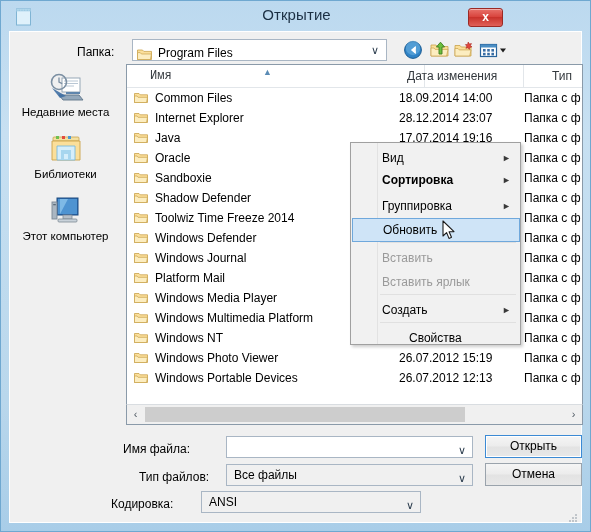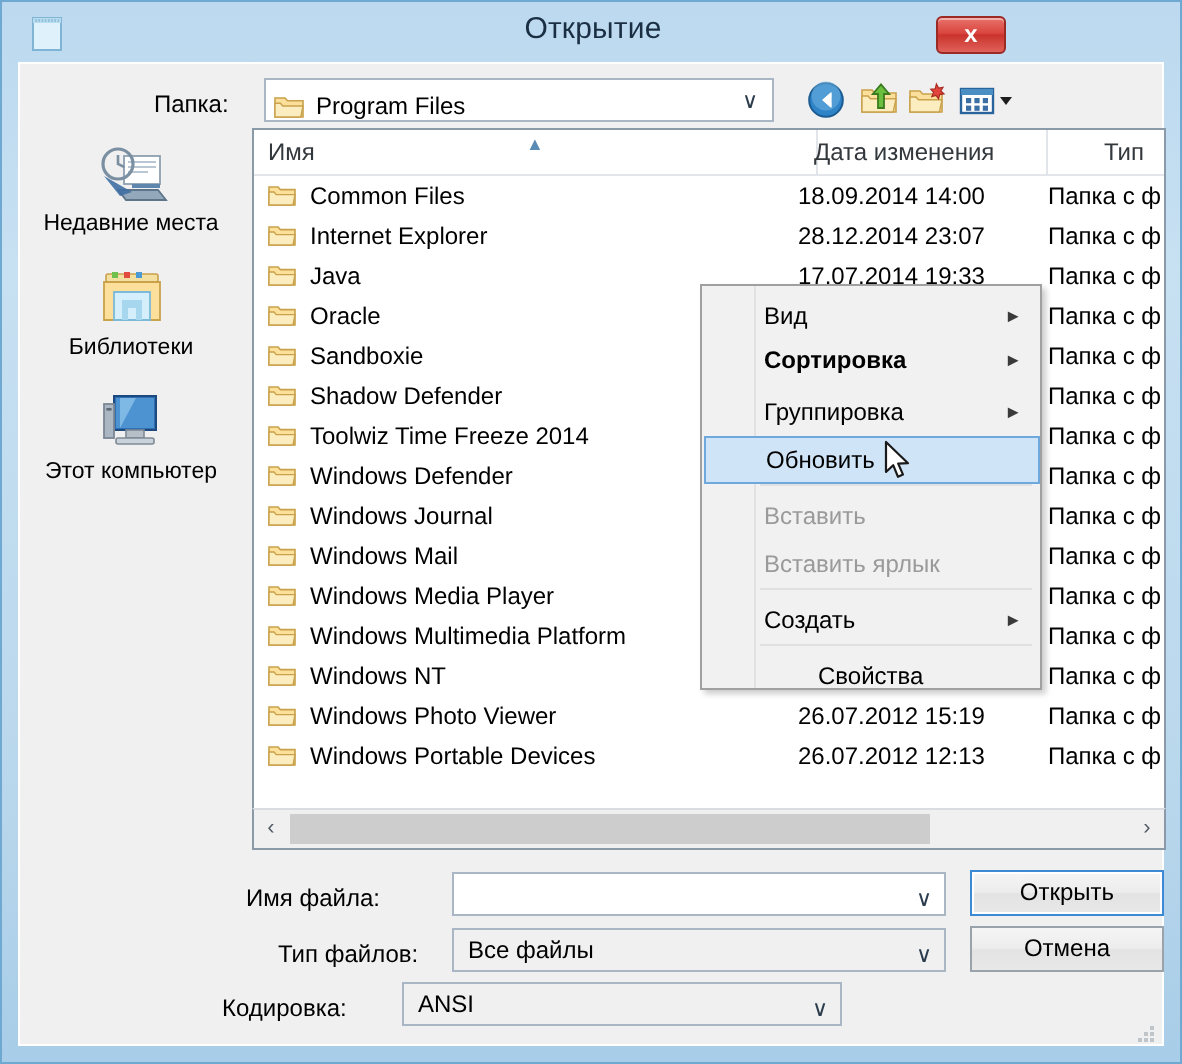--- a/index.html
+++ b/index.html
@@ -347,21 +347,21 @@
         </svg>
       </div>
       <div class="plabel">Этот компьютер</div>
     </div>
 
   </div>
 
   <div id="listbox">
 
     <div id="colheader">
-      <div class="col" style="left:0; width:282px;">Имя</div>
+      <div class="col" style="left:16px; width:282px;font-family:Liberation Mono, monospace;">Имя</div>
       <div class="col" style="left:273px; width:124px;">Дата изменения</div>
       <div class="col" style="left:418px; width:59px; border-right:none;">Тип</div>
       <span id="sortmark">▲</span>
     </div>
 
     <div id="rows">
         <div class="row">
           <div class="cell-name">
             <span class="fic"><svg width="14" height="12" viewBox="0 0 14 12">
                 <path d="M0.5 1.5 L5 1.5 L6.2 2.8 L13.5 2.8 L13.5 10.5 L0.5 10.5 Z" fill="#fbdf9a" stroke="#c9a24b" stroke-width=".8"></path>
@@ -384,21 +384,21 @@
           <div class="cell-type">Папка с ф</div>
         </div>
         <div class="row">
           <div class="cell-name">
             <span class="fic"><svg width="14" height="12" viewBox="0 0 14 12">
                 <path d="M0.5 1.5 L5 1.5 L6.2 2.8 L13.5 2.8 L13.5 10.5 L0.5 10.5 Z" fill="#fbdf9a" stroke="#c9a24b" stroke-width=".8"></path>
                 <path d="M0.5 4 L3 4 L4.1 5.3 L13.5 5.3 L12.5 10.5 L0.5 10.5 Z" fill="#fcedc0" stroke="#c9a24b" stroke-width=".7"></path>
               </svg></span>
             <span class="nm">Java</span>
           </div>
-          <div class="cell-date">17.07.2014 19:33</div>
+          <div class="cell-date">17.07.2014 19:16</div>
           <div class="cell-type">Папка с ф</div>
         </div>
         <div class="row">
           <div class="cell-name">
             <span class="fic"><svg width="14" height="12" viewBox="0 0 14 12">
                 <path d="M0.5 1.5 L5 1.5 L6.2 2.8 L13.5 2.8 L13.5 10.5 L0.5 10.5 Z" fill="#fbdf9a" stroke="#c9a24b" stroke-width=".8"></path>
                 <path d="M0.5 4 L3 4 L4.1 5.3 L13.5 5.3 L12.5 10.5 L0.5 10.5 Z" fill="#fcedc0" stroke="#c9a24b" stroke-width=".7"></path>
               </svg></span>
             <span class="nm">Oracle</span>
           </div>
@@ -459,21 +459,21 @@
           </div>
           <div class="cell-date"></div>
           <div class="cell-type">Папка с ф</div>
         </div>
         <div class="row">
           <div class="cell-name">
             <span class="fic"><svg width="14" height="12" viewBox="0 0 14 12">
                 <path d="M0.5 1.5 L5 1.5 L6.2 2.8 L13.5 2.8 L13.5 10.5 L0.5 10.5 Z" fill="#fbdf9a" stroke="#c9a24b" stroke-width=".8"></path>
                 <path d="M0.5 4 L3 4 L4.1 5.3 L13.5 5.3 L12.5 10.5 L0.5 10.5 Z" fill="#fcedc0" stroke="#c9a24b" stroke-width=".7"></path>
               </svg></span>
-            <span class="nm">Windows Mail</span>
+            <span class="nm">Platform Mail</span>
           </div>
           <div class="cell-date"></div>
           <div class="cell-type">Папка с ф</div>
         </div>
         <div class="row">
           <div class="cell-name">
             <span class="fic"><svg width="14" height="12" viewBox="0 0 14 12">
                 <path d="M0.5 1.5 L5 1.5 L6.2 2.8 L13.5 2.8 L13.5 10.5 L0.5 10.5 Z" fill="#fbdf9a" stroke="#c9a24b" stroke-width=".8"></path>
                 <path d="M0.5 4 L3 4 L4.1 5.3 L13.5 5.3 L12.5 10.5 L0.5 10.5 Z" fill="#fcedc0" stroke="#c9a24b" stroke-width=".7"></path>
               </svg></span>

